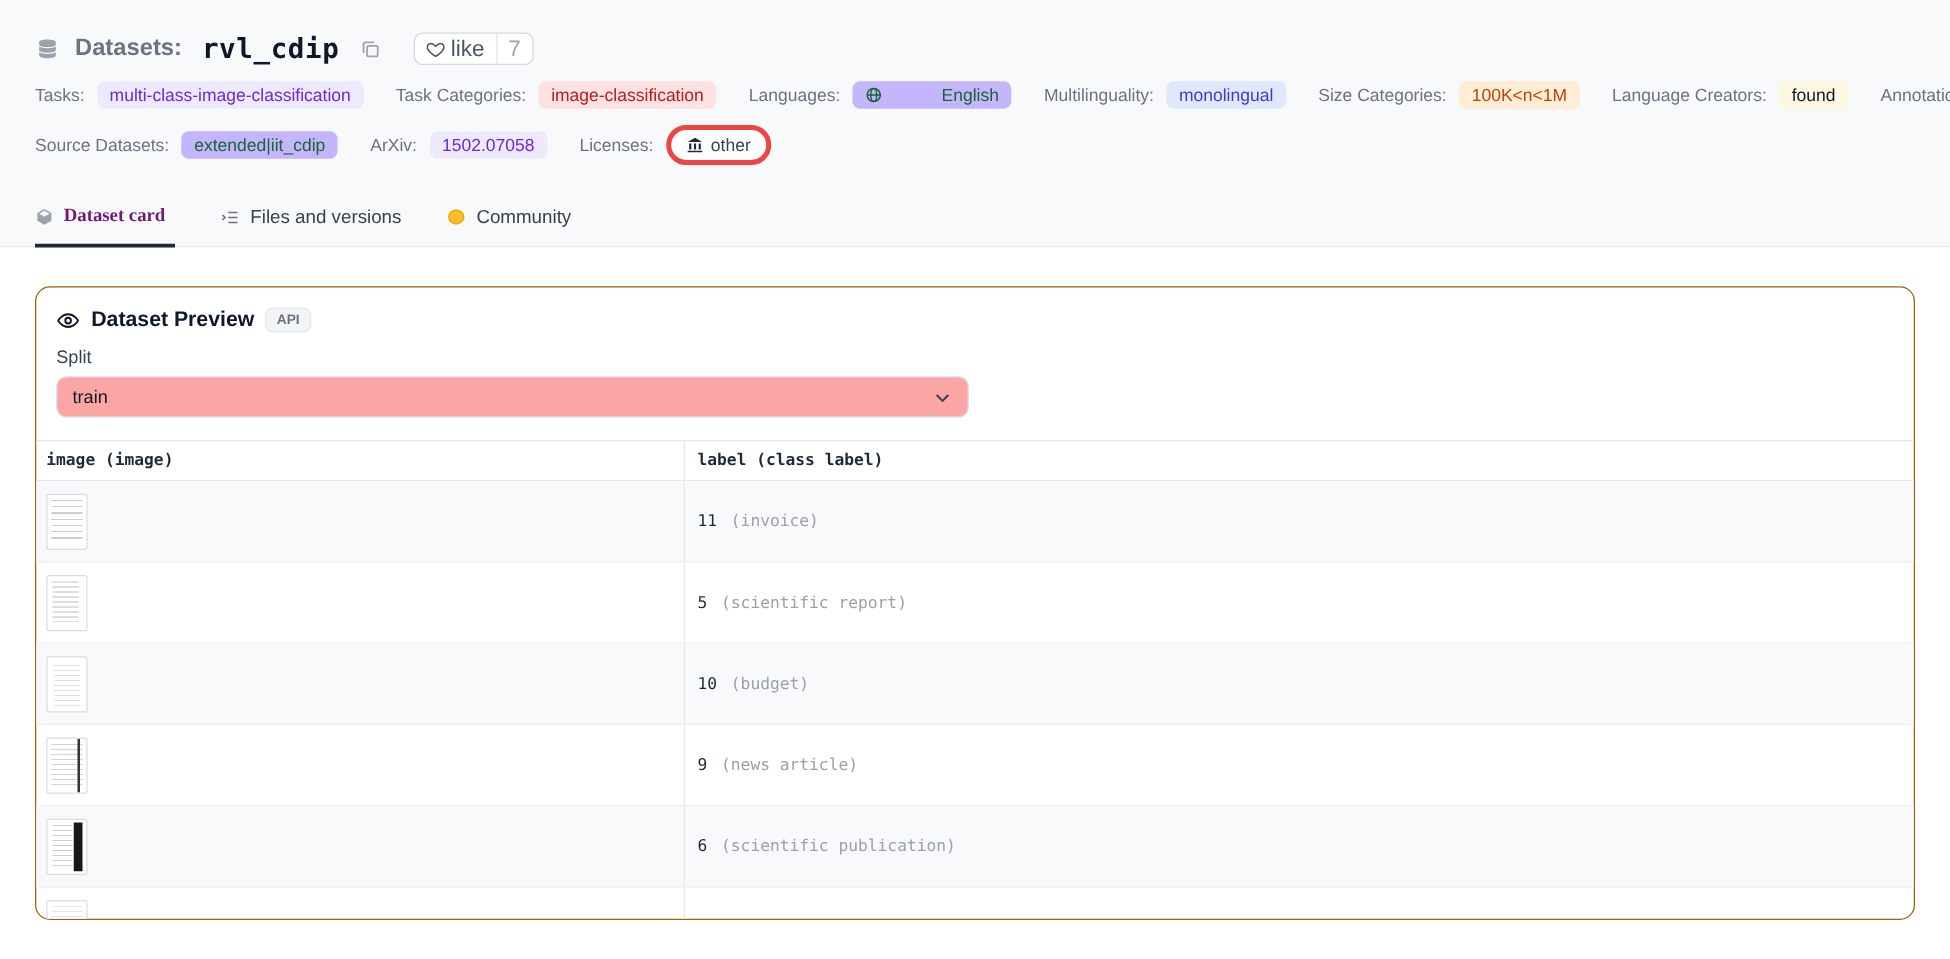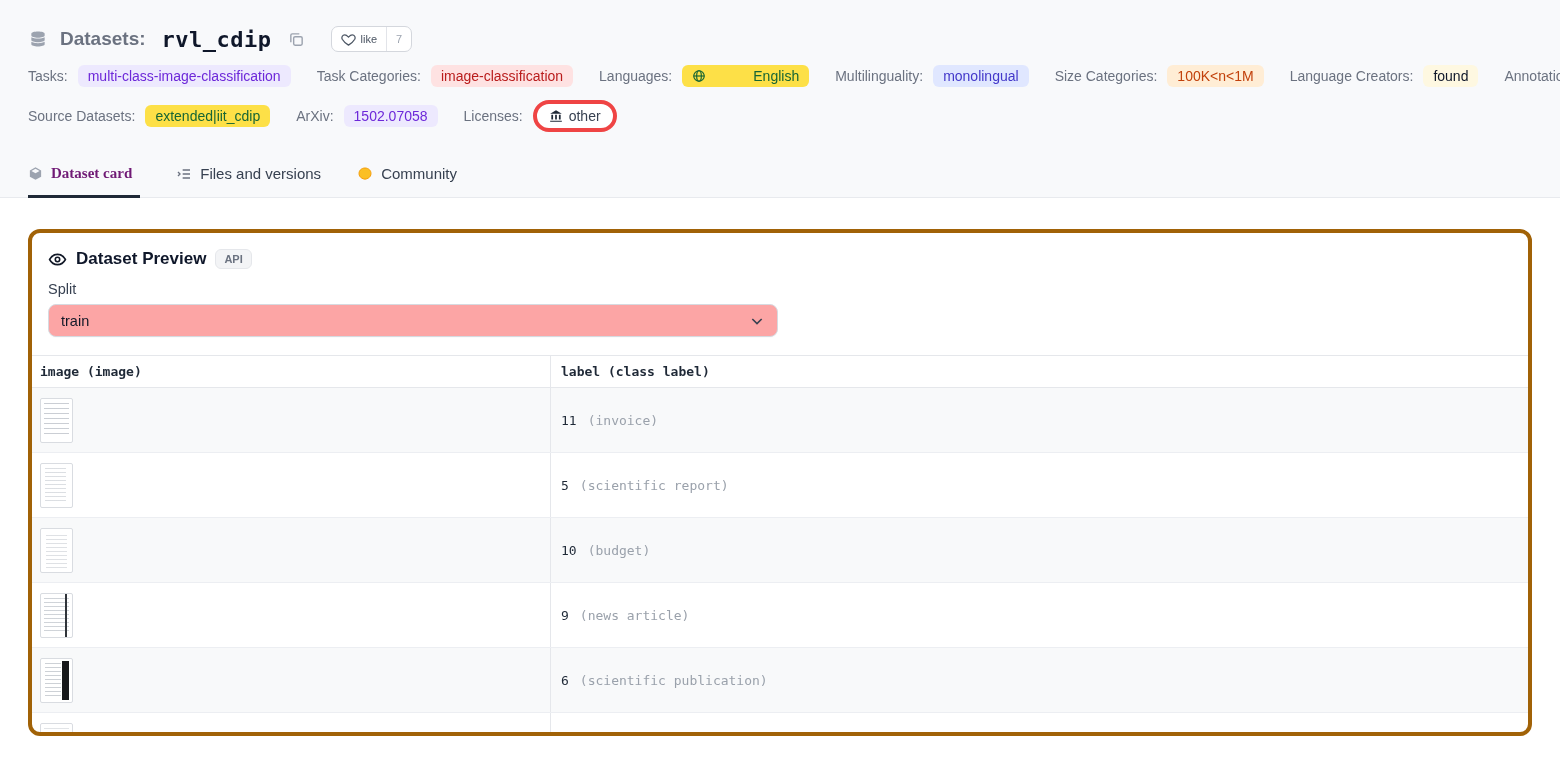--- a/index.html
+++ b/index.html
@@ -8,47 +8,47 @@
   .mono { font-family:"DejaVu Sans Mono", monospace; }
 
   
   .top { background:#f8f9fb; border-bottom:1px solid #e8eaee; padding:26px 28px 0 28px; height:198px; }
 
   .hrow { display:flex; align-items:center; gap:10px; }
   .sec-label { font-size:19px; font-weight:bold; color:#6b7280; margin-left:2px; }
   .ds-title { font-size:22px; font-weight:bold; color:#0f172a; letter-spacing:0.5px; margin-left:6px; }
   .copy-btn { color:#9ca3af; margin-left:6px; display:flex; align-items:center; cursor:pointer; }
   .like-btn { display:flex; align-items:stretch; border:1px solid #d4d7dd; border-radius:7px; background:#ffffff;
-    margin-left:16px; overflow:hidden; height:26px; font-size:11px; color:#4b5563; cursor:pointer; }
+    margin-left:16px; overflow:hidden; height:26px; font-size:18px; color:#4b5563; cursor:pointer; }
   .like-main { display:flex; align-items:center; gap:5px; padding:0 9px; }
   .like-count { display:flex; align-items:center; padding:0 9px; border-left:1px solid #e2e4e9; color:#9ca3af; }
 
   
   .tagrow { display:flex; align-items:center; margin-top:13px; flex-wrap:nowrap; }
   .tgroup { display:flex; align-items:center; margin-right:26px; }
   .tglabel { font-size:14px; color:#6b7280; margin-right:10px; white-space:nowrap; }
   .pill { display:flex; align-items:center; gap:6px; font-size:14px; padding:3px 10px; border-radius:6px;
     white-space:nowrap; cursor:pointer; }
   .pill-purple { color:#6d28d9; background:#ede9fe; }
   .pill-red    { color:#b91c1c; background:#fee2e2; }
-  .pill-green  { color:#166534; background:#fde047;gap:47px; }
+  .pill-green  { color:#166534; background:#c4b5fd;gap:47px; }
   .pill-indigo { color:#4338ca; background:#e0e7ff; }
   .pill-orange { color:#c2410c; background:#ffedd5; }
   .pill-amber  { color:#0f172a; background:#fef8e1; }
   .pill-white  { color:#374151; background:#ffffff; border:4px solid #ef4444; border-radius:999px; padding:4px 12px; }
 
   
   .tabs { display:flex; align-items:flex-end; gap:36px; margin-top:24px; height:42px; }
   .tab { display:flex; align-items:center; gap:8px; font-size:15px; color:#374151; padding-bottom:13px;
     border-bottom:3px solid transparent; cursor:pointer; }
   .tab.active { font-weight:bold; color:#701a75; border-bottom-color:#1f2937; padding-left:0; padding-right:8px;font-family:Liberation Serif, serif; }
 
   
   .content { padding:31px 28px 0 28px; background:#ffffff; }
-  .card { border:4px solid #a16207; border-radius:12px; background:#ffffff; height:507px; overflow:hidden; }
+  .card { border:1px solid #a16207; border-radius:12px; background:#ffffff; height:507px; overflow:hidden; }
   .card-pad { padding:16px 12px 0 16px; }
   .pv-title-row { display:flex; align-items:center; gap:9px; }
   .pv-title { font-size:17px; font-weight:bold; color:#0f172a; }
   .api-badge { font-size:11px; color:#6b7280; background:#f3f4f6; border:1px solid #e5e7eb; border-radius:6px;
     padding:3px 8px; font-weight:bold; cursor:pointer; }
   .split-label { font-size:14.5px; color:#374151; margin-top:12px; }
   .split-select { position:relative; width:730px; height:33px; border:1px solid #d6dae0; border-radius:8px;
     background:#fca5a5; margin-top:7px; display:flex; align-items:center; padding:0 12px; font-size:14.5px;
     color:#111827; cursor:pointer; box-shadow:0 1px 1px rgba(0,0,0,0.02); }
   .split-select .chev { position:absolute; right:12px; color:#374151; display:flex; }

